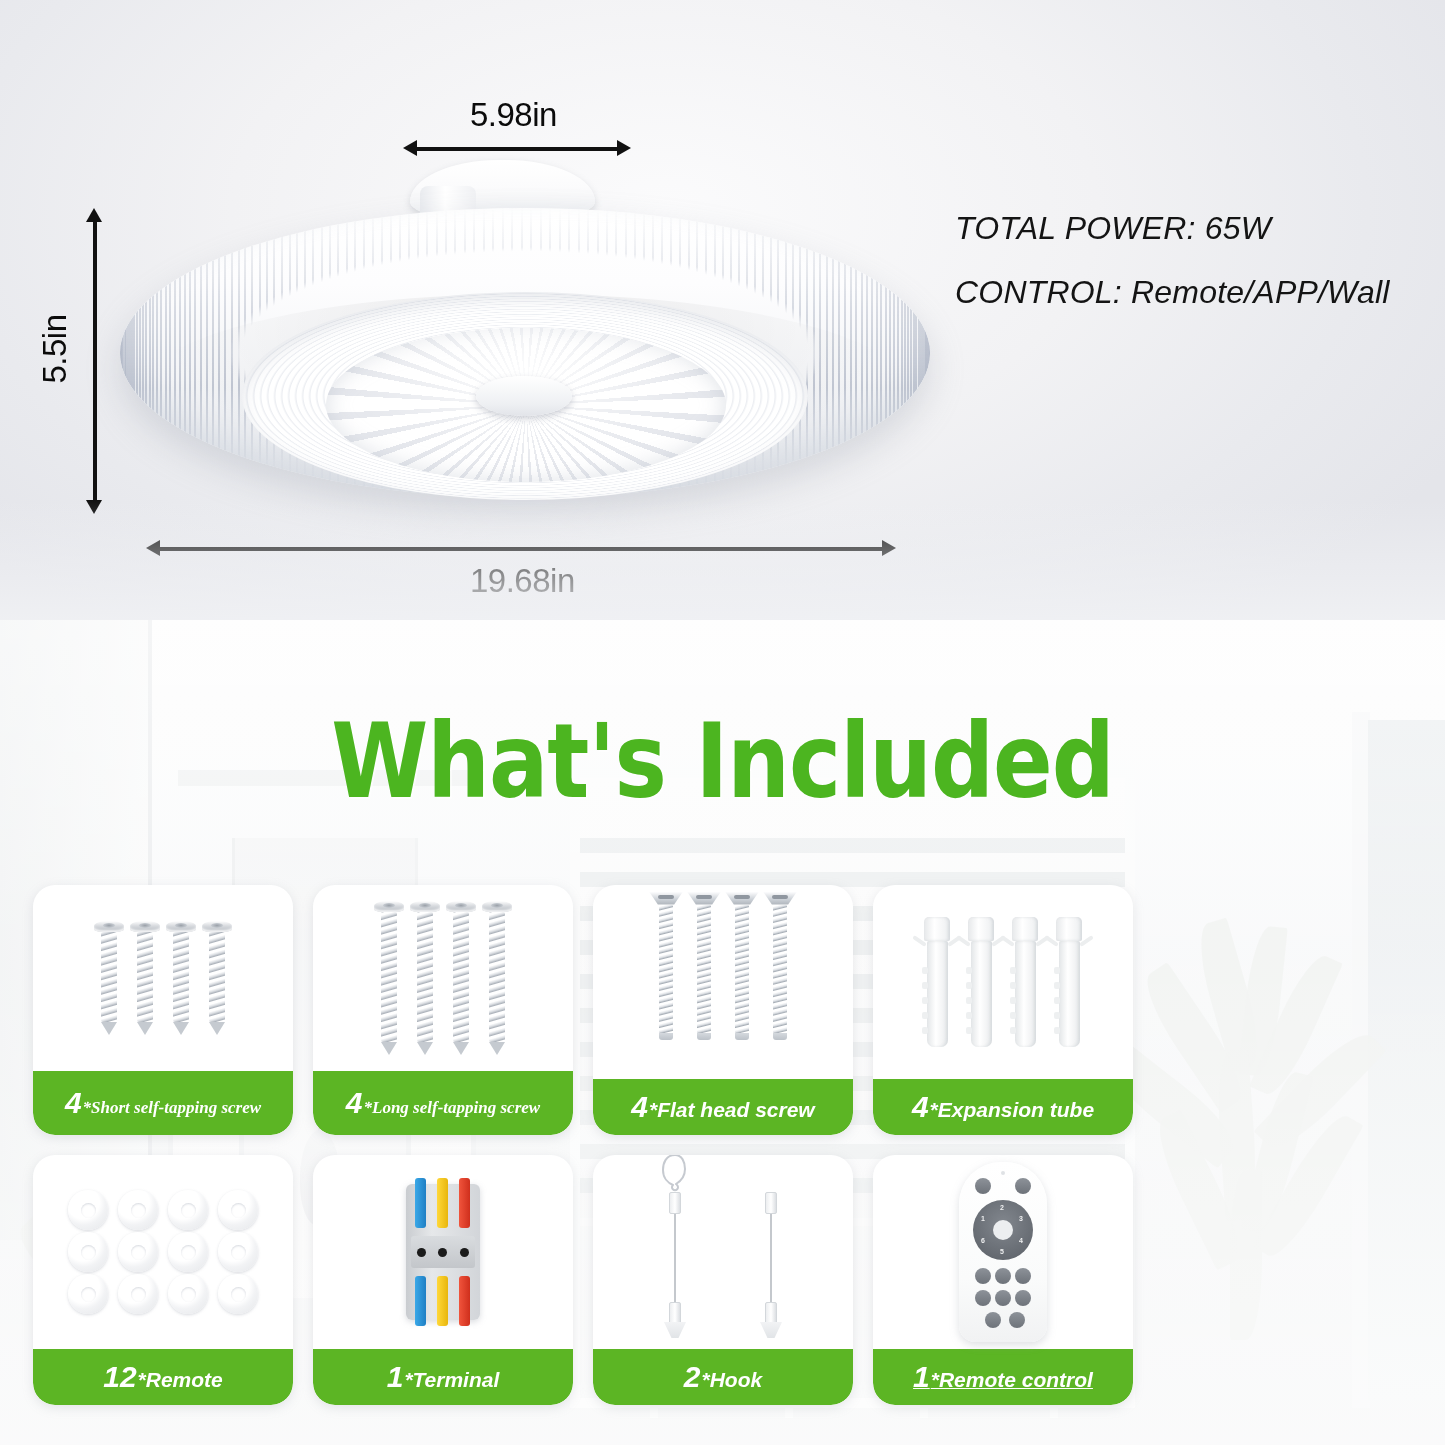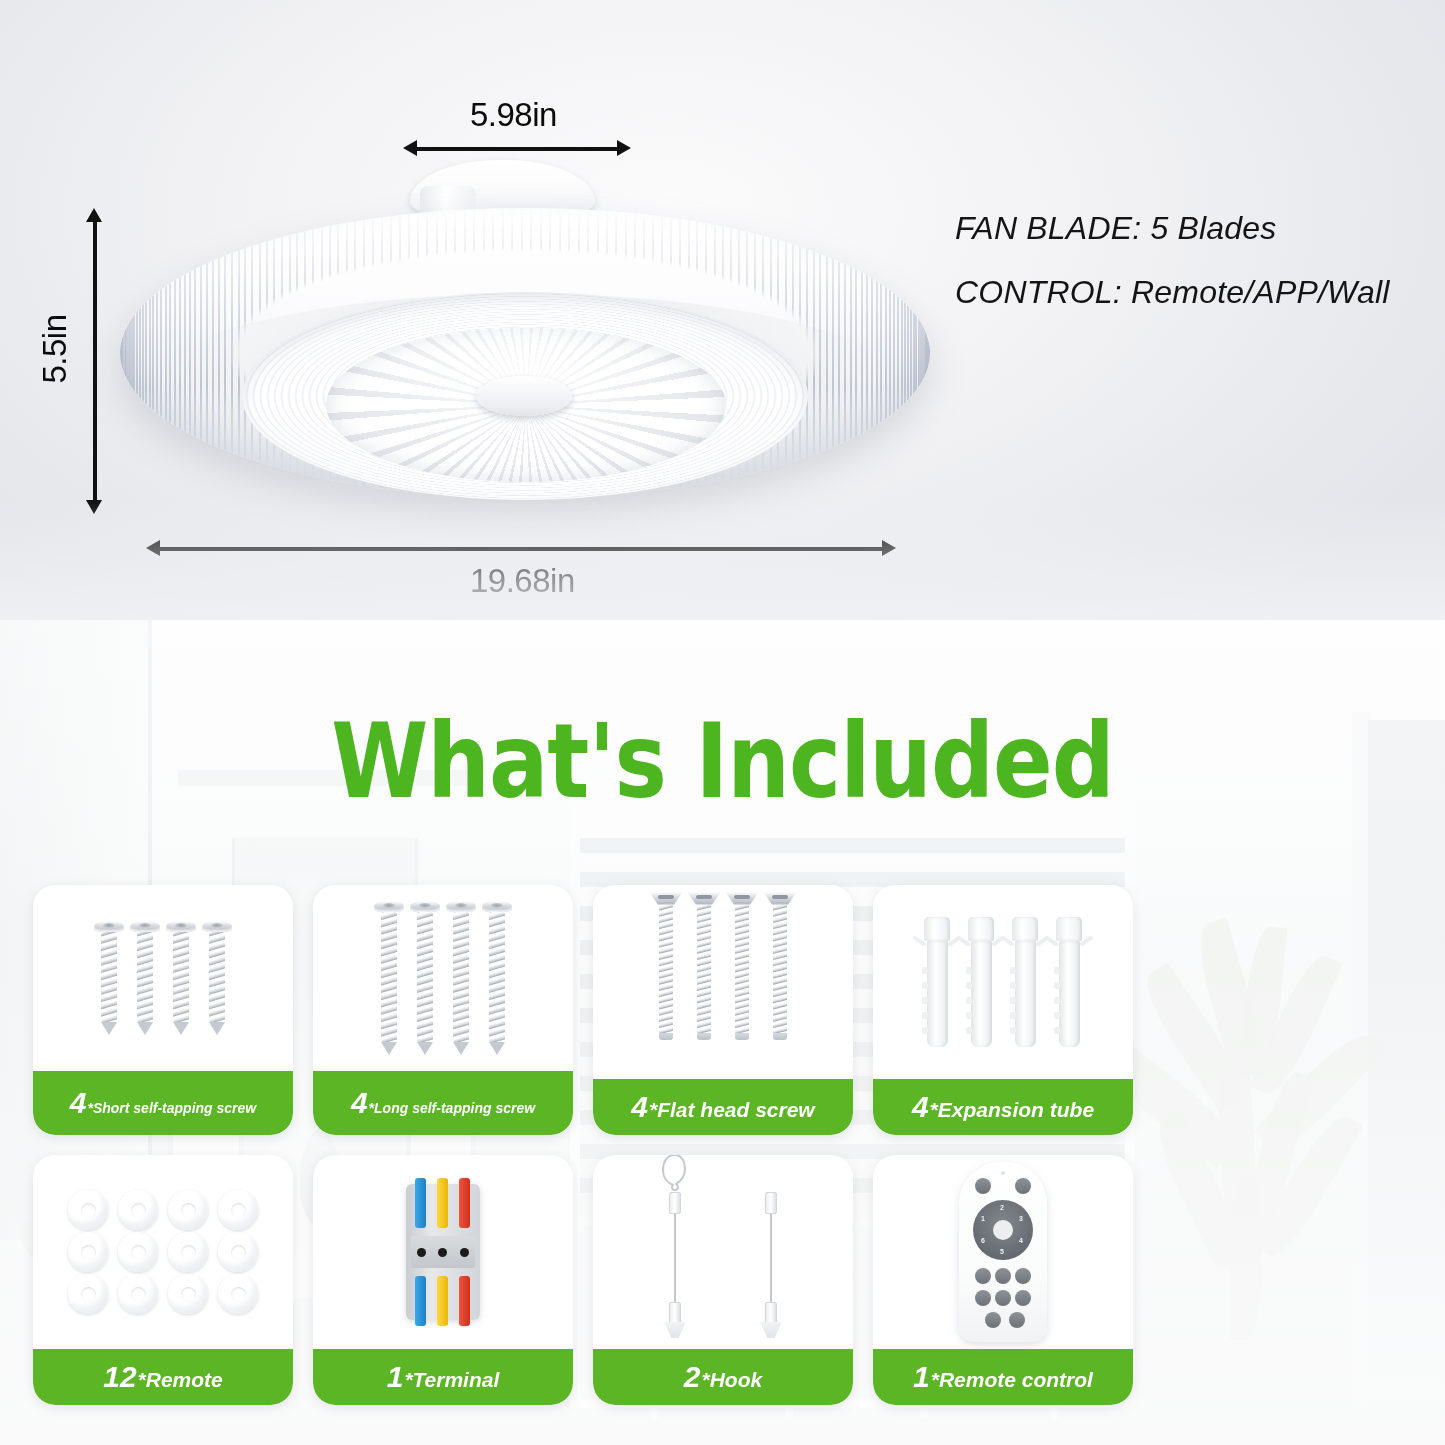--- a/index.html
+++ b/index.html
@@ -167,21 +167,21 @@
   .card-art{ flex:1; position:relative; }
   .card-label{
     height:56px; background:#5cb524; color:#ffffff;
     display:flex; align-items:center; justify-content:center; text-align:center;
     font-weight:bold; font-style:italic; line-height:1.02;
     padding:0 6px; border-radius:0 0 22px 22px;
   }
   .card-label .qty{ font-size:30px; font-weight:bold; margin-right:1px; }
   .card-label .txt{ font-size:21px; }
   .card-label.two-line{ height:64px; }
-  .card-label.two-line .txt{ font-size:14px; }
+  .card-label.two-line .txt{ font-size:17px;font-family:Liberation Serif, serif; }
 
   
   .parts-row{ position:absolute; left:0; top:0; width:100%; height:100%;
               display:flex; align-items:center; justify-content:center; gap:14px; }
 
   
   .screw{ position:relative; width:22px; }
   .screw .head{
     width:30px; height:11px; margin-left:-4px; border-radius:46% 46% 28% 28%;
     background:linear-gradient(to bottom,#ffffff,#d7dade 45%,#b6bbc2);
@@ -503,21 +503,21 @@
   <div class="dim-label" id="dim-height-label">5.5in</div>
 
   <div id="dim-bottom-arrow">
     <span class="arrow-head hl"></span>
     <span class="bar"></span>
     <span class="arrow-head hr"></span>
   </div>
   <div class="dim-label" id="dim-width-bottom-label">19.68in</div>
 
   <div id="spec-list">
-    <div class="spec-line">FAN BLADE: 5 Blades</div>
+    <div class="spec-line">TOTAL POWER: 65W</div>
     <div class="spec-line">CONTROL: Remote/APP/Wall</div>
   </div>
 </div>
 
 <div id="bottom-panel">
 
   <div id="room-bg">
     <div class="wall-left"></div>
     <div class="wall-edge"></div>
     <div class="door-head"></div>
@@ -801,18 +801,18 @@
             <div class="btn" style="left:16px;top:106px"></div>
             <div class="btn" style="left:36px;top:106px"></div>
             <div class="btn" style="left:56px;top:106px"></div>
             <div class="btn" style="left:16px;top:128px"></div>
             <div class="btn" style="left:36px;top:128px"></div>
             <div class="btn" style="left:56px;top:128px"></div>
             <div class="btn" style="left:26px;top:150px"></div>
             <div class="btn" style="left:50px;top:150px"></div>
           </div>
         </div>
-        <div class="card-label" style="background: rgb(92, 181, 36);">
+        <div class="card-label" style="background: rgb(92, 181, 36); text-decoration: underline;">
           <span><span class="qty">1</span><span class="txt">*Remote control</span></span>
         </div>
       </div>
     </div>
 </div>
 
 </body></html>

